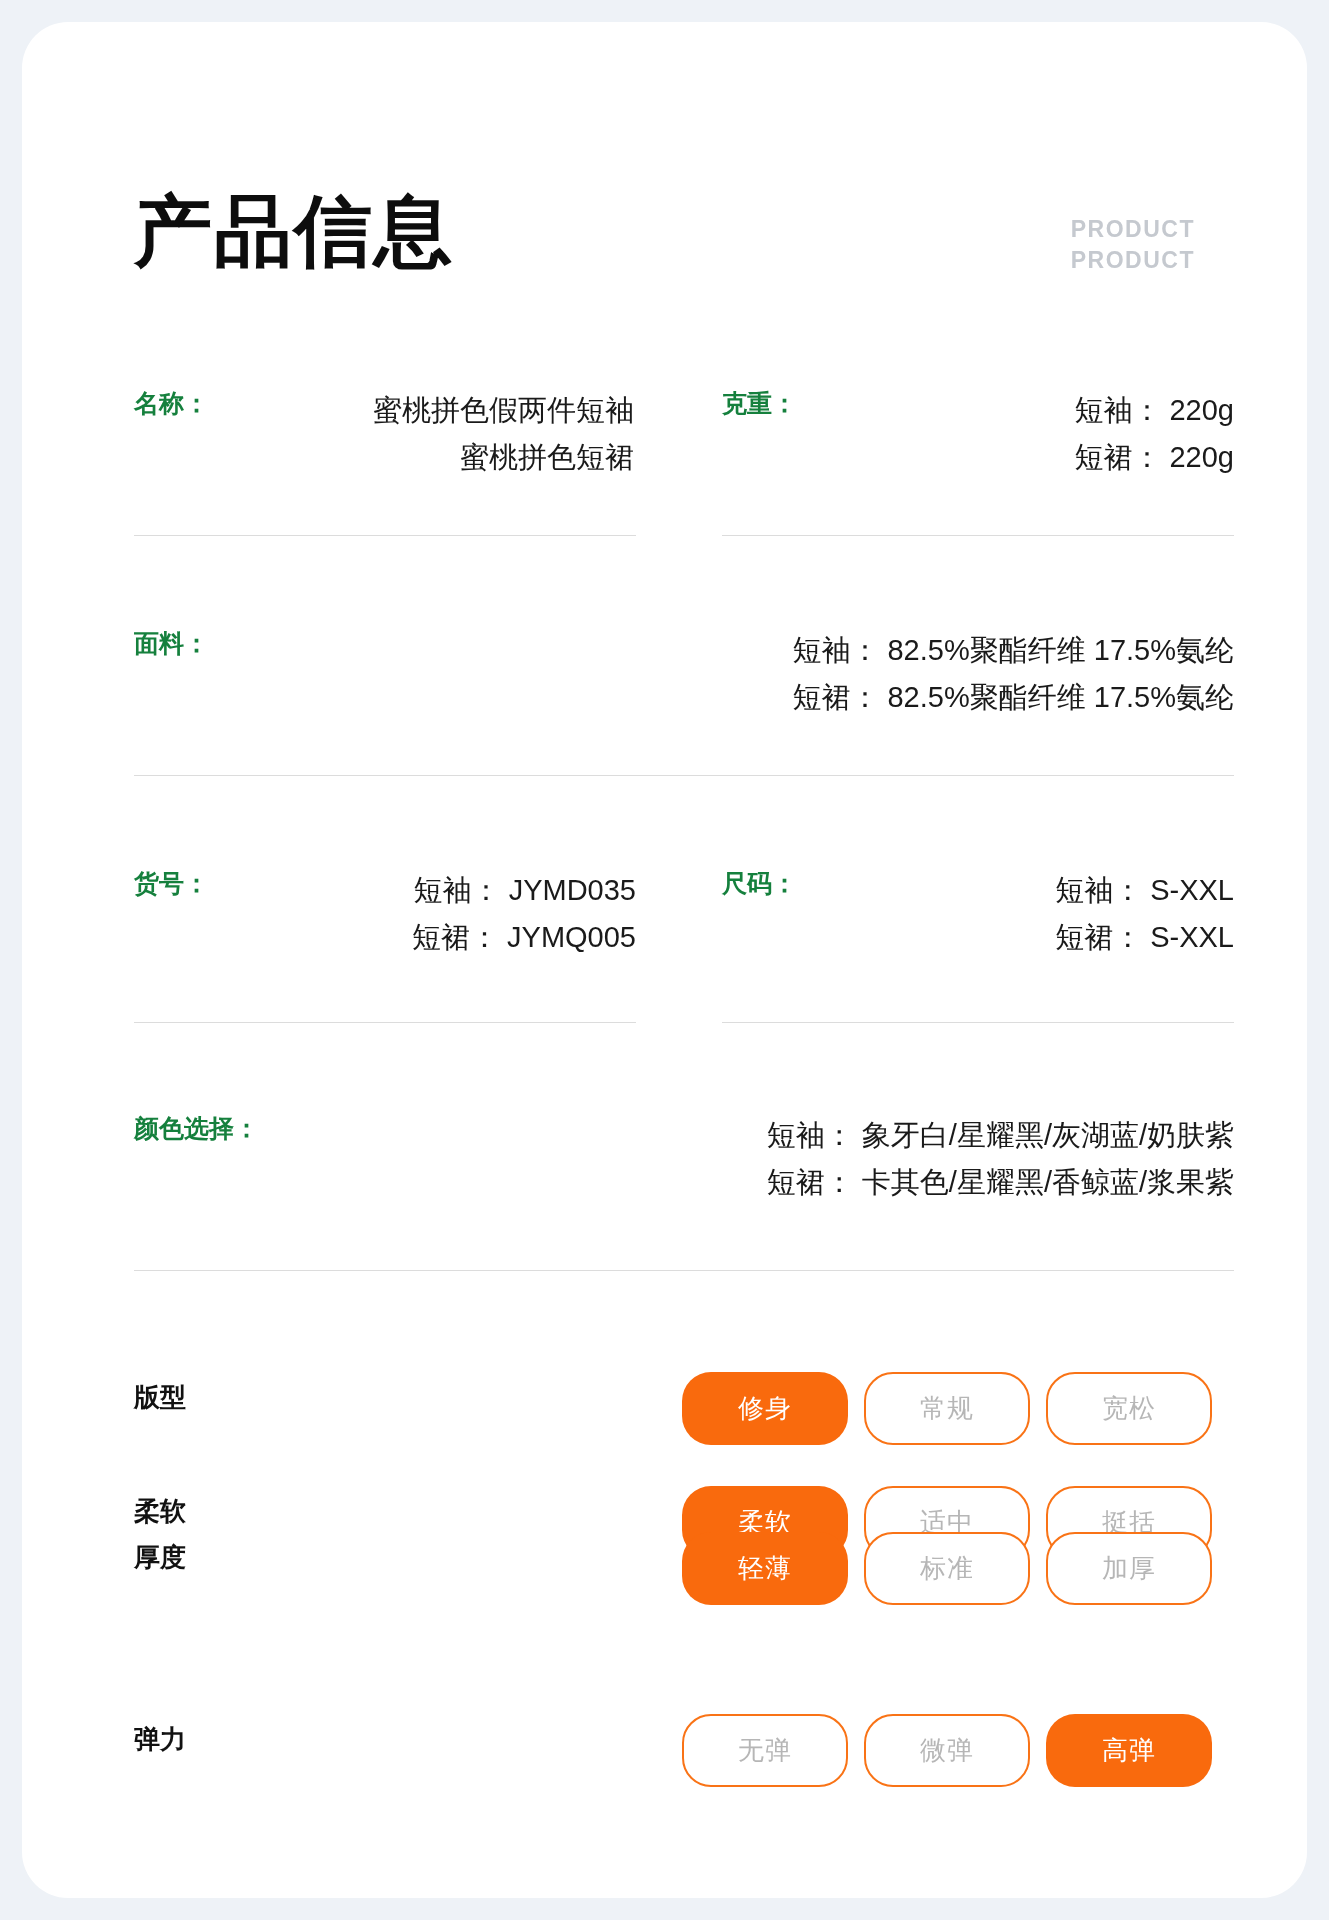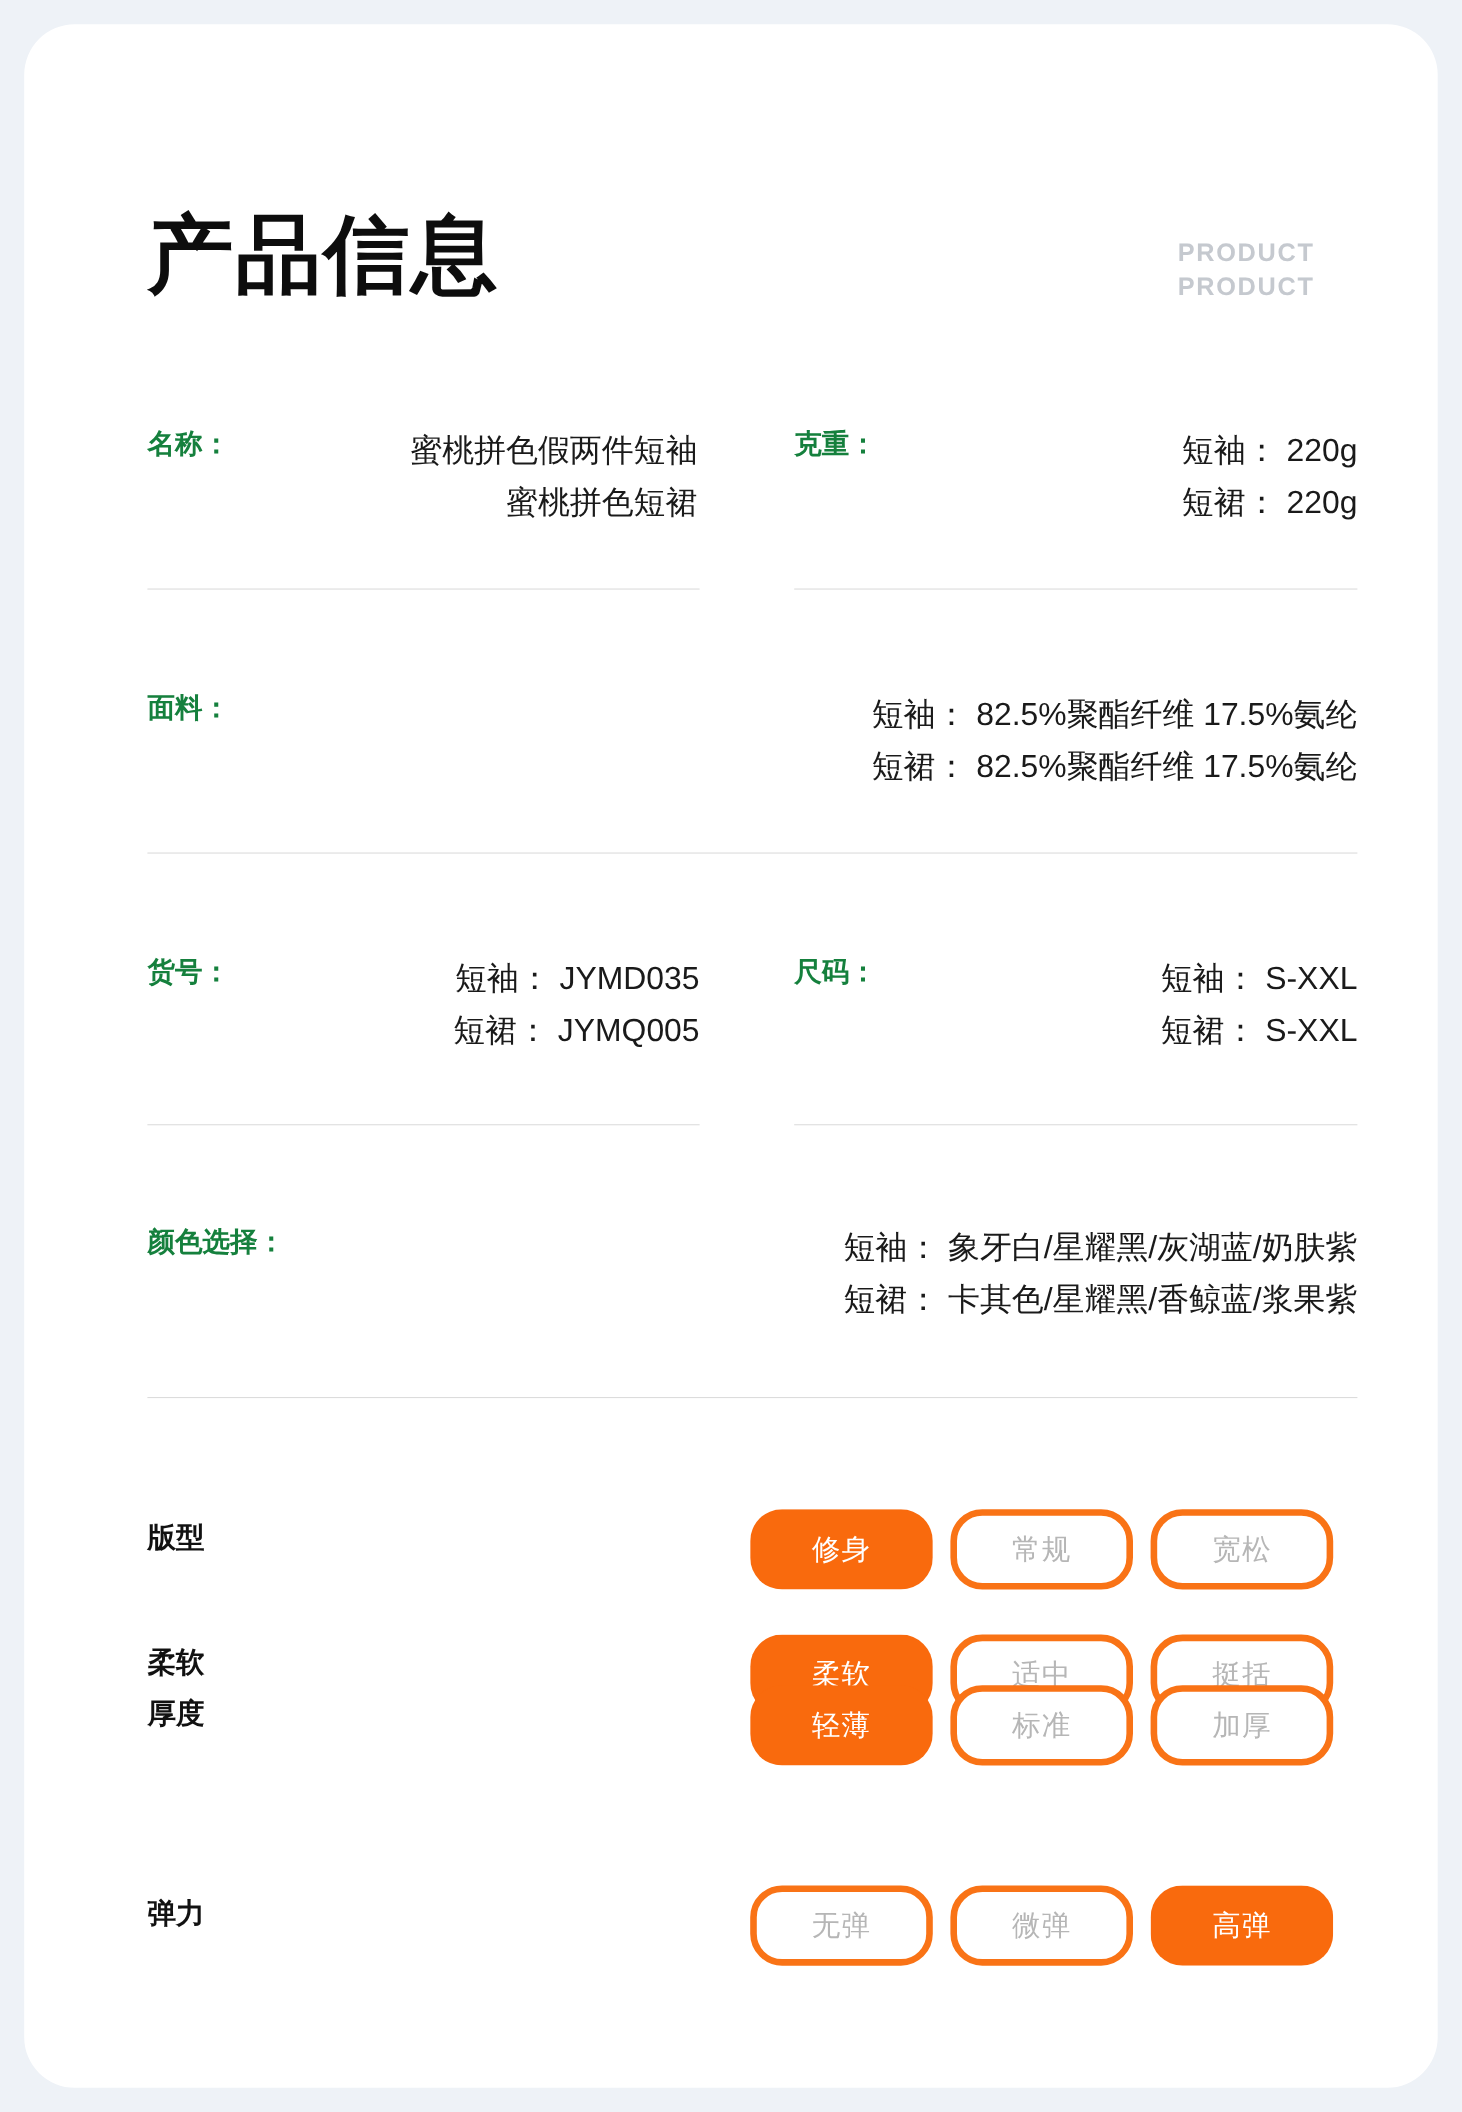--- a/index.html
+++ b/index.html
@@ -108,21 +108,21 @@
     height: 73px;
     border-radius: 29px;
     box-sizing: border-box;
     font-size: 26px;
     display: flex;
     align-items: center;
     justify-content: center;
     letter-spacing: 1px;
   }
   .pill.off {
-    border: 6px solid #f97316;
+    border: 2px solid #f97316;
     color: #b6b6b6;
     background: #fff;
   }
   .pill.on {
     border: 2px solid transparent;
     color: #ffffff;
     background: #f96a0d;
   }
   .pill.p1 { left: 548px; }
   .pill.p2 { left: 730px; }

